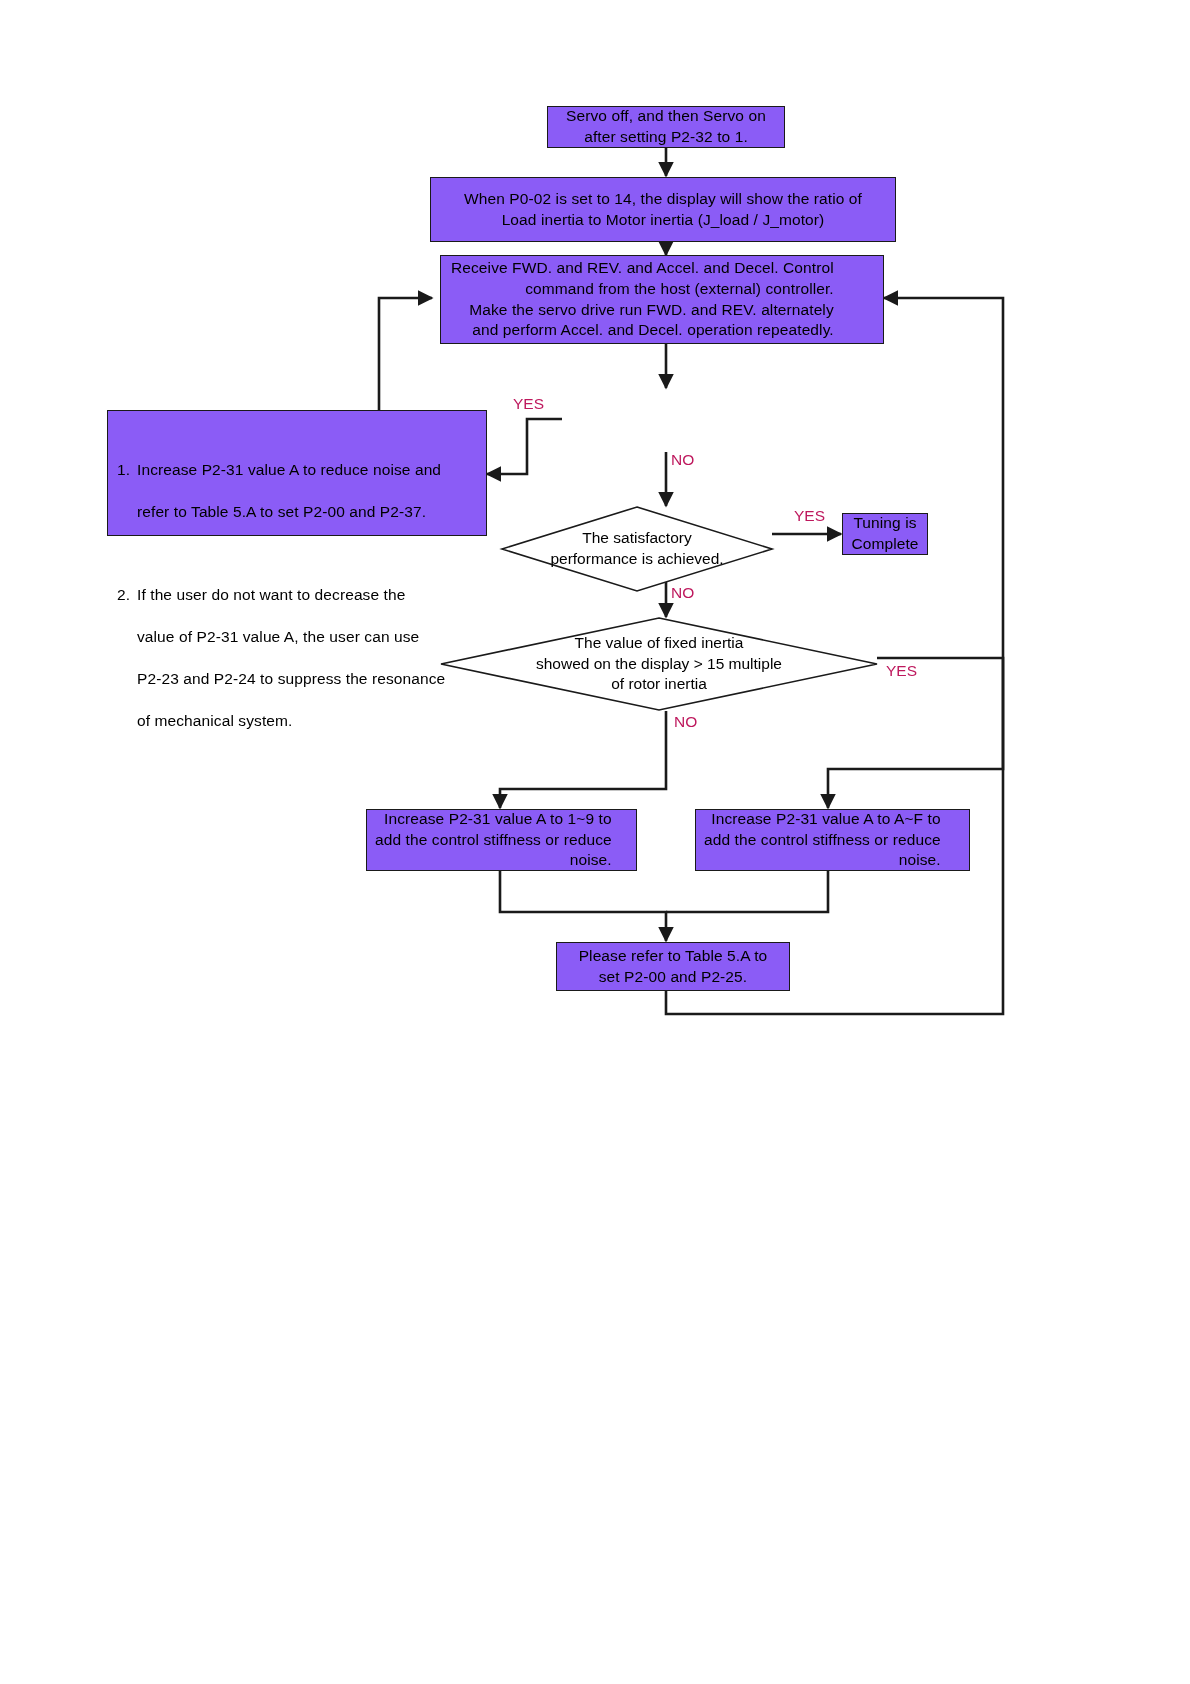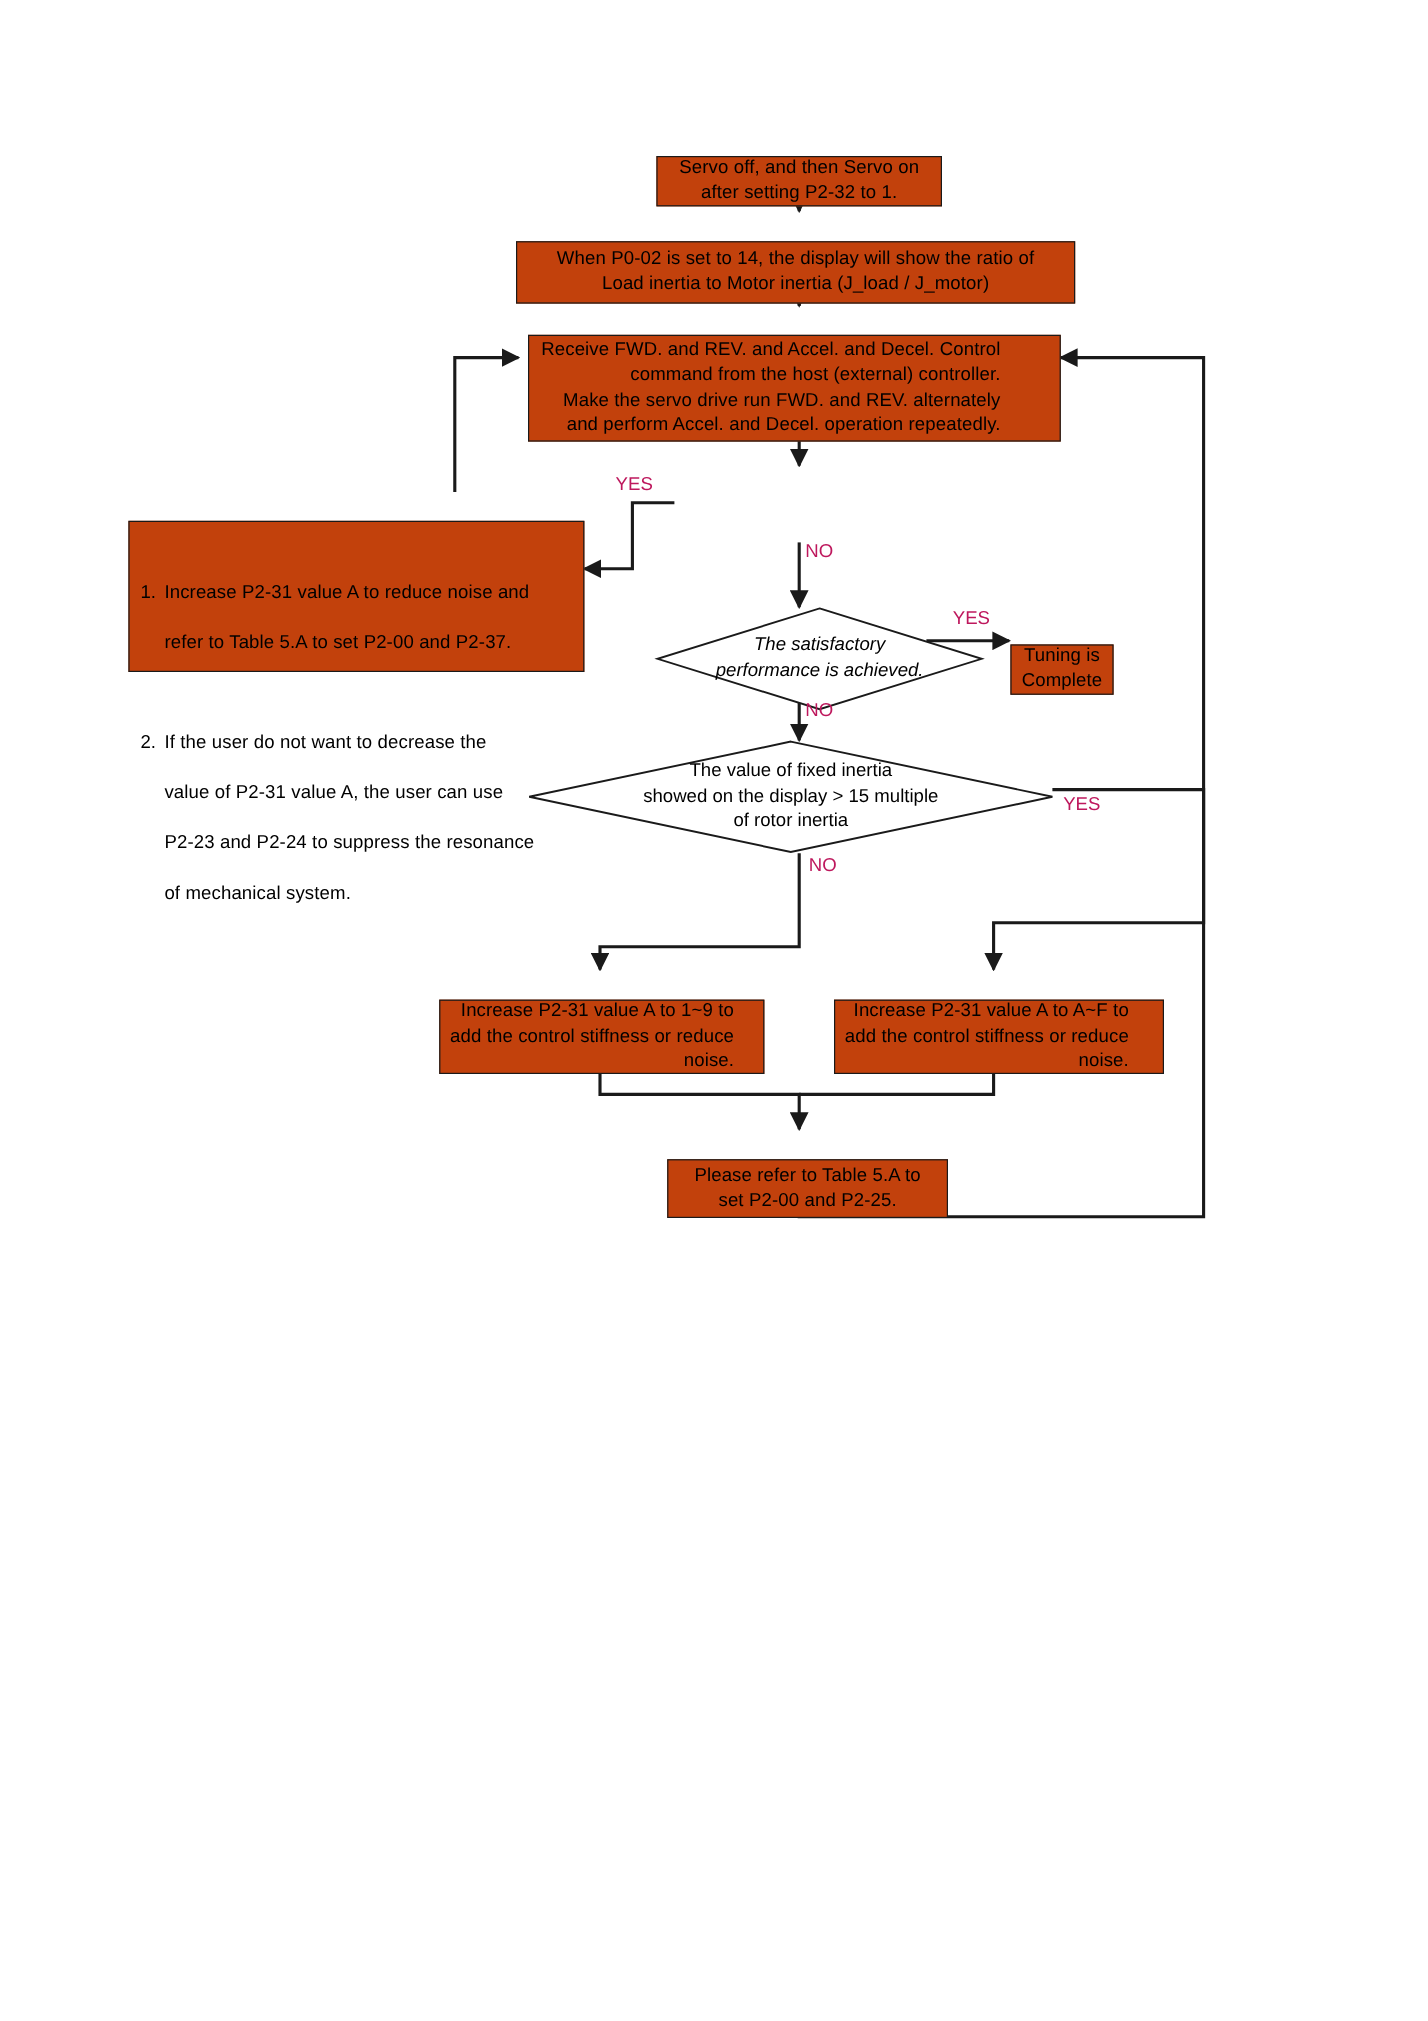--- a/index.html
+++ b/index.html
@@ -26,23 +26,22 @@
     justify-content: center;
     text-align: center;
     font-size: 15.5px;
     line-height: 1.35;
     letter-spacing: 0.1px;
     white-space: pre-line;
     color: #000;
   }
   .box {
     border: 1.6px solid #1a1a1a;
-    background: #c2410c;
+    background: #8b5cf6;
     padding: 4px 8px;
-    margin-top: 24px;
   }
   .box.left-align {
     text-align: right;
     justify-content: flex-start;
   }
   .diamond-wrap {
     position: absolute;
   }
   .diamond-wrap svg {
     position: absolute;
@@ -140,21 +139,21 @@
 
       <path d="M 666 991 L 666 1014 L 1003 1014 L 1003 298 L 884 298" marker-end="url(#arrow)"></path>
     </g>
   </svg>
 
   <div class="node box" style="left:547px; top:106px; width:238px; height:42px;">
     <span>Servo off, and then Servo on
 after setting P2-32 to 1.</span>
   </div>
 
-  <div class="node box" style="left:430px; top:177px; width:466px; height:52px;">
+  <div class="node box" style="left:430px; top:177px; width:466px; height:65px;">
     <span>When P0-02 is set to 14, the display will show the ratio of
 Load inertia to Motor inertia (J_load / J_motor)</span>
   </div>
 
   <div class="node box left-align" style="left:440px; top:255px; width:444px; height:89px; padding-left:10px;">
     <span>Receive FWD. and REV. and Accel. and Decel. Control
 command from the host (external) controller.
 Make the servo drive run FWD. and REV. alternately
 and perform Accel. and Decel. operation repeatedly.</span>
   </div>
@@ -186,21 +185,21 @@
         <span class="ol-num"></span>
         <span class="ol-txt">P2-23 and P2-24 to suppress the resonance</span>
       </div>
       <div class="ol-line">
         <span class="ol-num"></span>
         <span class="ol-txt">of mechanical system.</span>
       </div>
     </div>
   </div>
 
-  <div class="diamond-wrap" style="left:547px; top:506px; width:272px; height:86px;font-style:italic;">
+  <div class="diamond-wrap" style="left:501px; top:506px; width:272px; height:86px;">
     <svg width="272" height="86" viewBox="0 0 272 86" xmlns="http://www.w3.org/2000/svg">
       <polygon points="136,1 271,43 136,85 1,43" fill="#ffffff" stroke="#1a1a1a" stroke-width="1.6"></polygon>
     </svg>
     <div class="diamond-text">The satisfactory
 performance is achieved.</div>
   </div>
   <div class="edge-label" style="left:794px; top:508px;"><span>YES</span></div>
   <div class="edge-label" style="left:671px; top:585px;"><span>NO</span></div>
 
   <div class="node box" style="left:842px; top:513px; width:86px; height:42px;">

